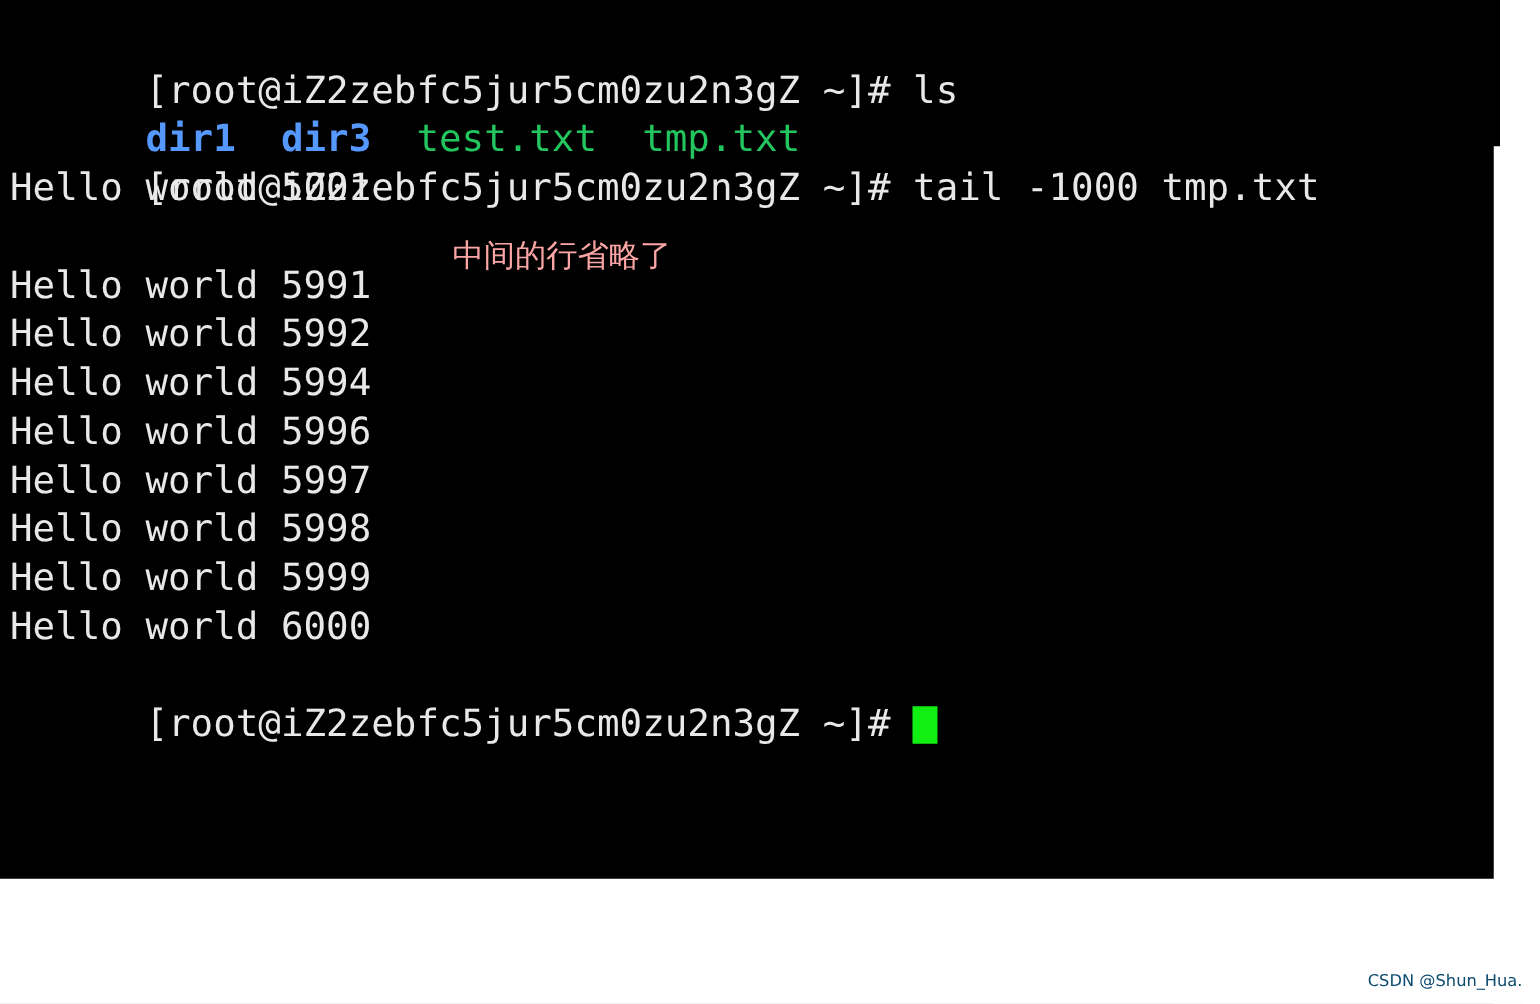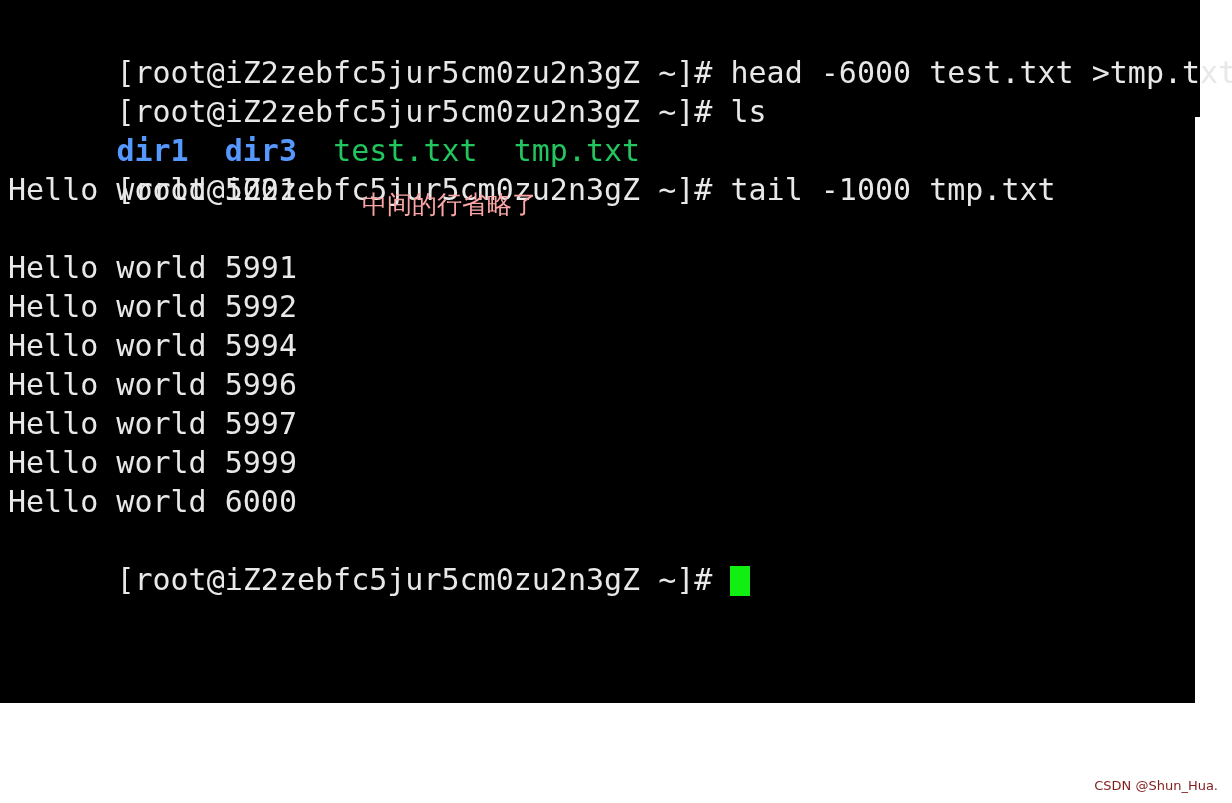--- a/index.html
+++ b/index.html
@@ -85,53 +85,51 @@
     white-space: pre;
   }
 
   
   #watermark {
     position: absolute;
     right: 14px;
     bottom: 10px;
     font-family: "DejaVu Sans", "Liberation Sans", sans-serif;
     font-size: 13px;
-    color: #7f1d1d;
+    color: #0c4a6e;
     white-space: pre;
   }
 </style>
 </head>
 <body>
 
 <div id="terminal">
   <div id="term-inner">
 
-    <div class="line">
-      <span>[root@iZ2zebfc5jur5cm0zu2n3gZ ~]# </span><span>head -6000 test.txt &gt;tmp.txt</span>
-    </div>
 
     <div class="line">
       <span>[root@iZ2zebfc5jur5cm0zu2n3gZ ~]# </span><span>ls</span>
     </div>
 
     <div class="line">
       <span class="c-dir">dir1</span><span>  </span><span class="c-dir">dir3</span><span>  </span><span class="c-file">test.txt</span><span>  </span><span class="c-file">tmp.txt</span>
     </div>
 
     <div class="line">
       <span>[root@iZ2zebfc5jur5cm0zu2n3gZ ~]# </span><span>tail -1000 tmp.txt</span>
     </div>
 
     <div class="line">Hello world 5001</div>
     <div class="line spacer"> </div>
     <div class="line">Hello world 5991</div>
     <div class="line">Hello world 5992</div>
     <div class="line">Hello world 5994</div>
     <div class="line">Hello world 5996</div>
     <div class="line">Hello world 5997</div>
+    <div class="line">Hello world 5998</div>
     <div class="line">Hello world 5999</div>
     <div class="line">Hello world 6000</div>
 
     <div class="line">
       <span>[root@iZ2zebfc5jur5cm0zu2n3gZ ~]# </span><span class="cursor-block"></span>
     </div>
 
   </div>
 
   <div id="annotation">中间的行省略了</div>

